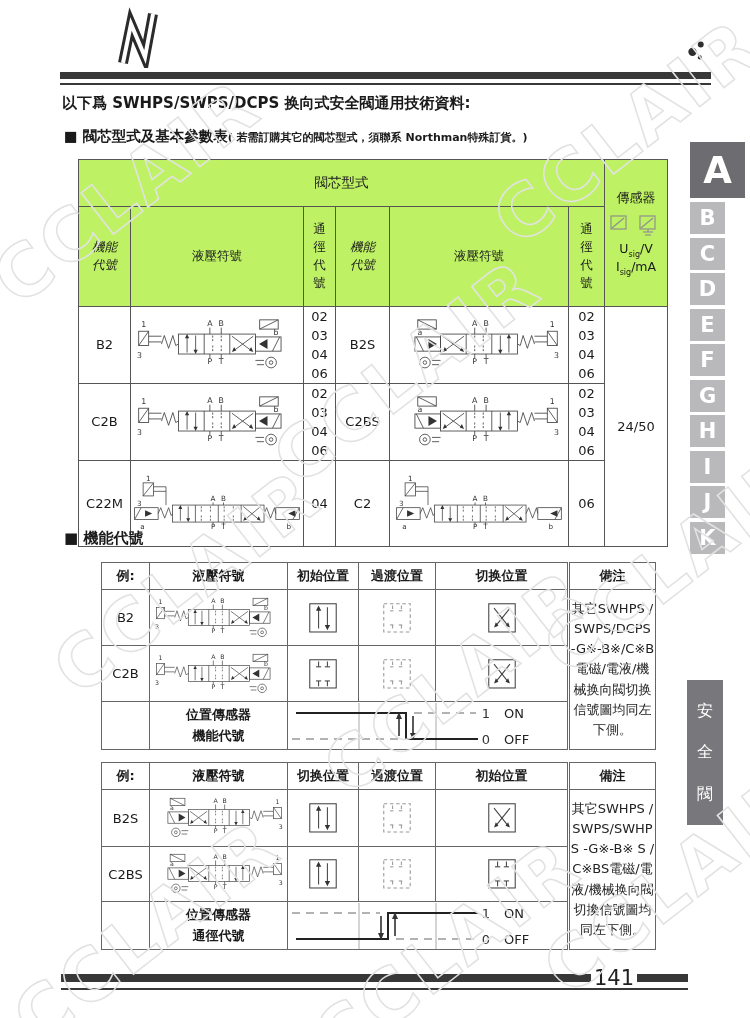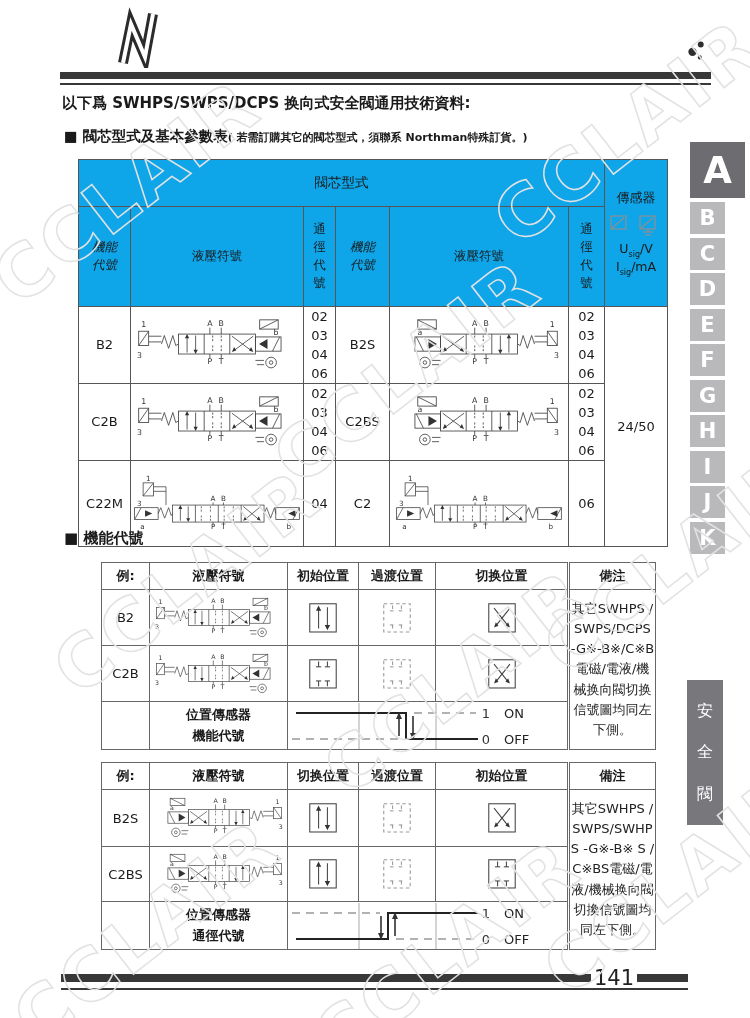--- a/index.html
+++ b/index.html
@@ -17,21 +17,21 @@
   .thinline { background:#383838; }
   .brand-title { font-size:17px; font-weight:bold; color:#2c2c2c; display:flex; align-items:center; gap:6px; }
 
   .intro { font-size:15px; font-weight:bold; }
   .sec-head { font-size:14.5px; font-weight:bold; }
   .sec-head .small { font-size:11px; font-weight:bold; }
 
   
   table { border-collapse:collapse; table-layout:fixed; }
   .mt td { border:1px solid #555; text-align:center; vertical-align:middle; padding:0; font-size:13px; }
-  .mt .hd { background:#0ea5e9; font-size:12.5px; font-weight:normal; }
+  .mt .hd { background:#bef264; font-size:12.5px; font-weight:normal; }
   .vert { width:14px; margin:13px auto; word-break:break-all; line-height:1.45; }
   .wrap2 { width:30px; margin:8px auto; word-break:break-all; line-height:1.5;font-style:italic; }
   .sizes div { line-height:19px; }
   .code { font-size:13.5px; }
   .sensorcell { font-size:12px; }
   .sensorcell .sig { font-weight:normal; font-size:12.5px; }
   .sensorcell sub { font-size:8px; }
 
   
   .st td { border:1px solid #666; text-align:center; vertical-align:middle; padding:0; font-size:13px; }

